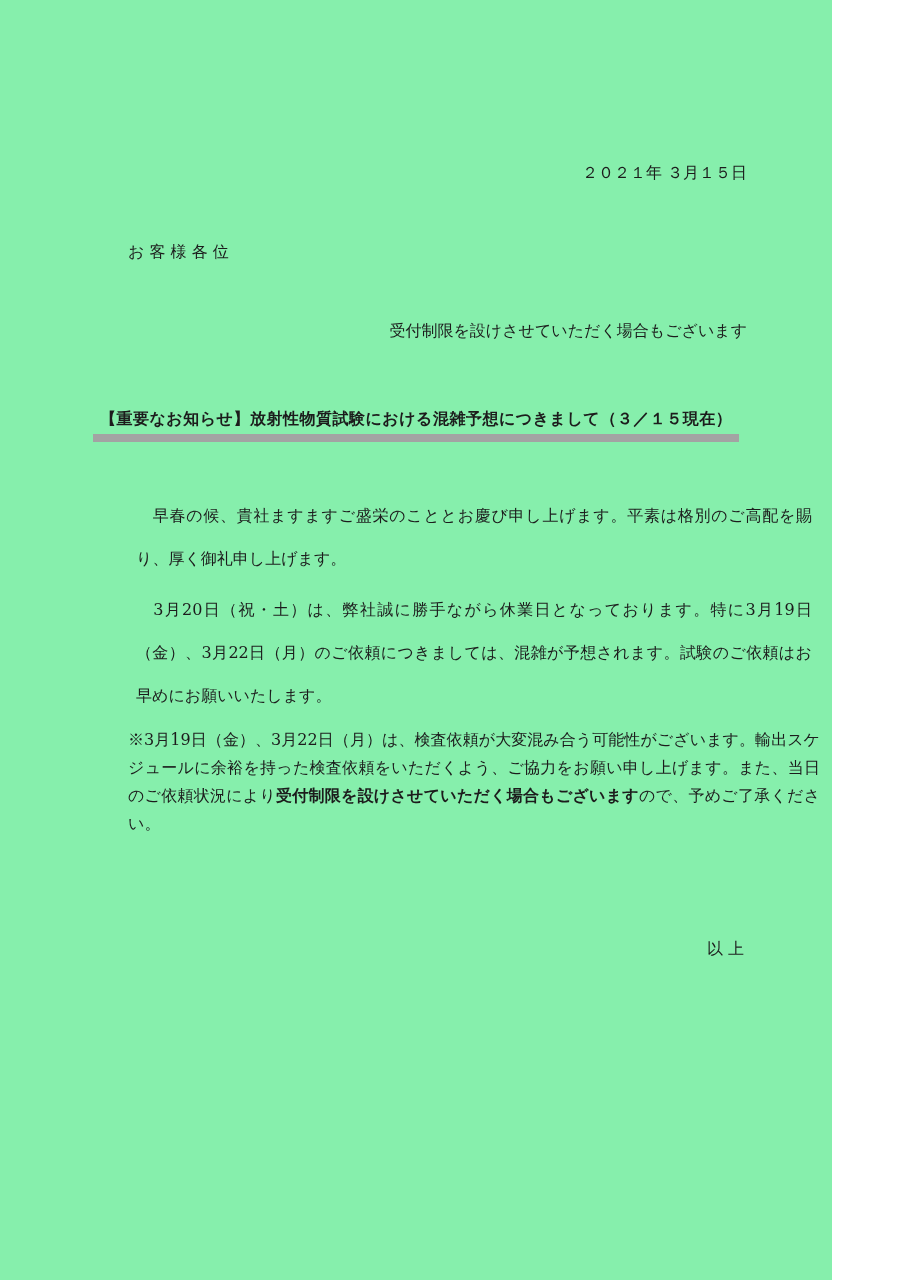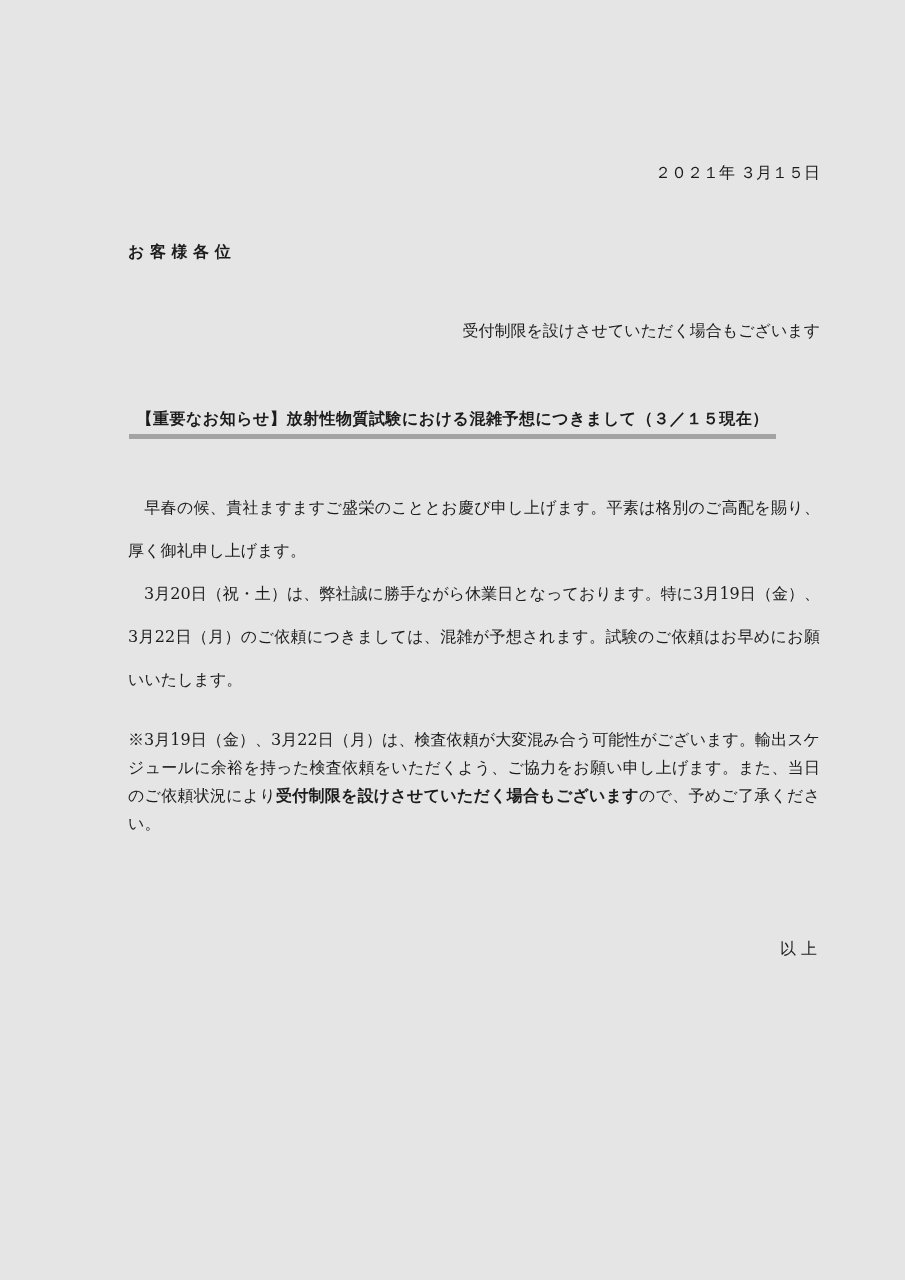--- a/index.html
+++ b/index.html
@@ -2,43 +2,42 @@
 <html><head>
 <meta charset="utf-8">
 <style>
   html, body {
     margin: 0;
     padding: 0;
     background: #ffffff;
   }
   .page {
     position: relative;
-    width: 905px;
+    width: 832px;
     height: 1280px;
-    background: #e5e5e5;
+    background: #86efac;
     color: #1c1c1c;
     font-family: "DejaVu Serif", "Liberation Serif", serif;
     overflow: hidden;
   }
   .date-line {
     position: absolute;
     top: 161px;
     right: 85px;
     font-size: 16px;
     line-height: 24px;
     white-space: pre;
   }
   .recipient-line {
     position: absolute;
     top: 240px;
     left: 128px;
     font-size: 16px;
     line-height: 24px;
     white-space: pre;
-    font-weight: bold;
   }
   .company-line {
     position: absolute;
     top: 319px;
     right: 85px;
     font-size: 16px;
     line-height: 24px;
   }
   .title-wrap {
     position: absolute;
@@ -47,34 +46,34 @@
     right: 0;
     text-align: center;
   }
   .title-text {
     display: inline-block;
     font-family: "Liberation Sans", "DejaVu Sans", sans-serif;
     font-weight: 700;
     font-size: 16px;
     line-height: 22px;
     padding: 0 7px 4px 7px;
-    border-bottom: 5px solid #a3a3a3;
+    border-bottom: 8px solid #a3a3a3;
     letter-spacing: 0.5px;
   }
   .main-block {
     position: absolute;
     top: 486px;
     left: 128px;
     width: 692px;
     font-size: 16px;
     line-height: 43px;
     text-align: justify;
   }
   .main-block p {
-    margin: 0;
+    margin: 8px;
   }
   .notice-block {
     position: absolute;
     top: 726px;
     left: 128px;
     width: 692px;
     font-size: 16px;
     line-height: 28px;
     text-align: justify;
     text-underline-offset: 4px;

